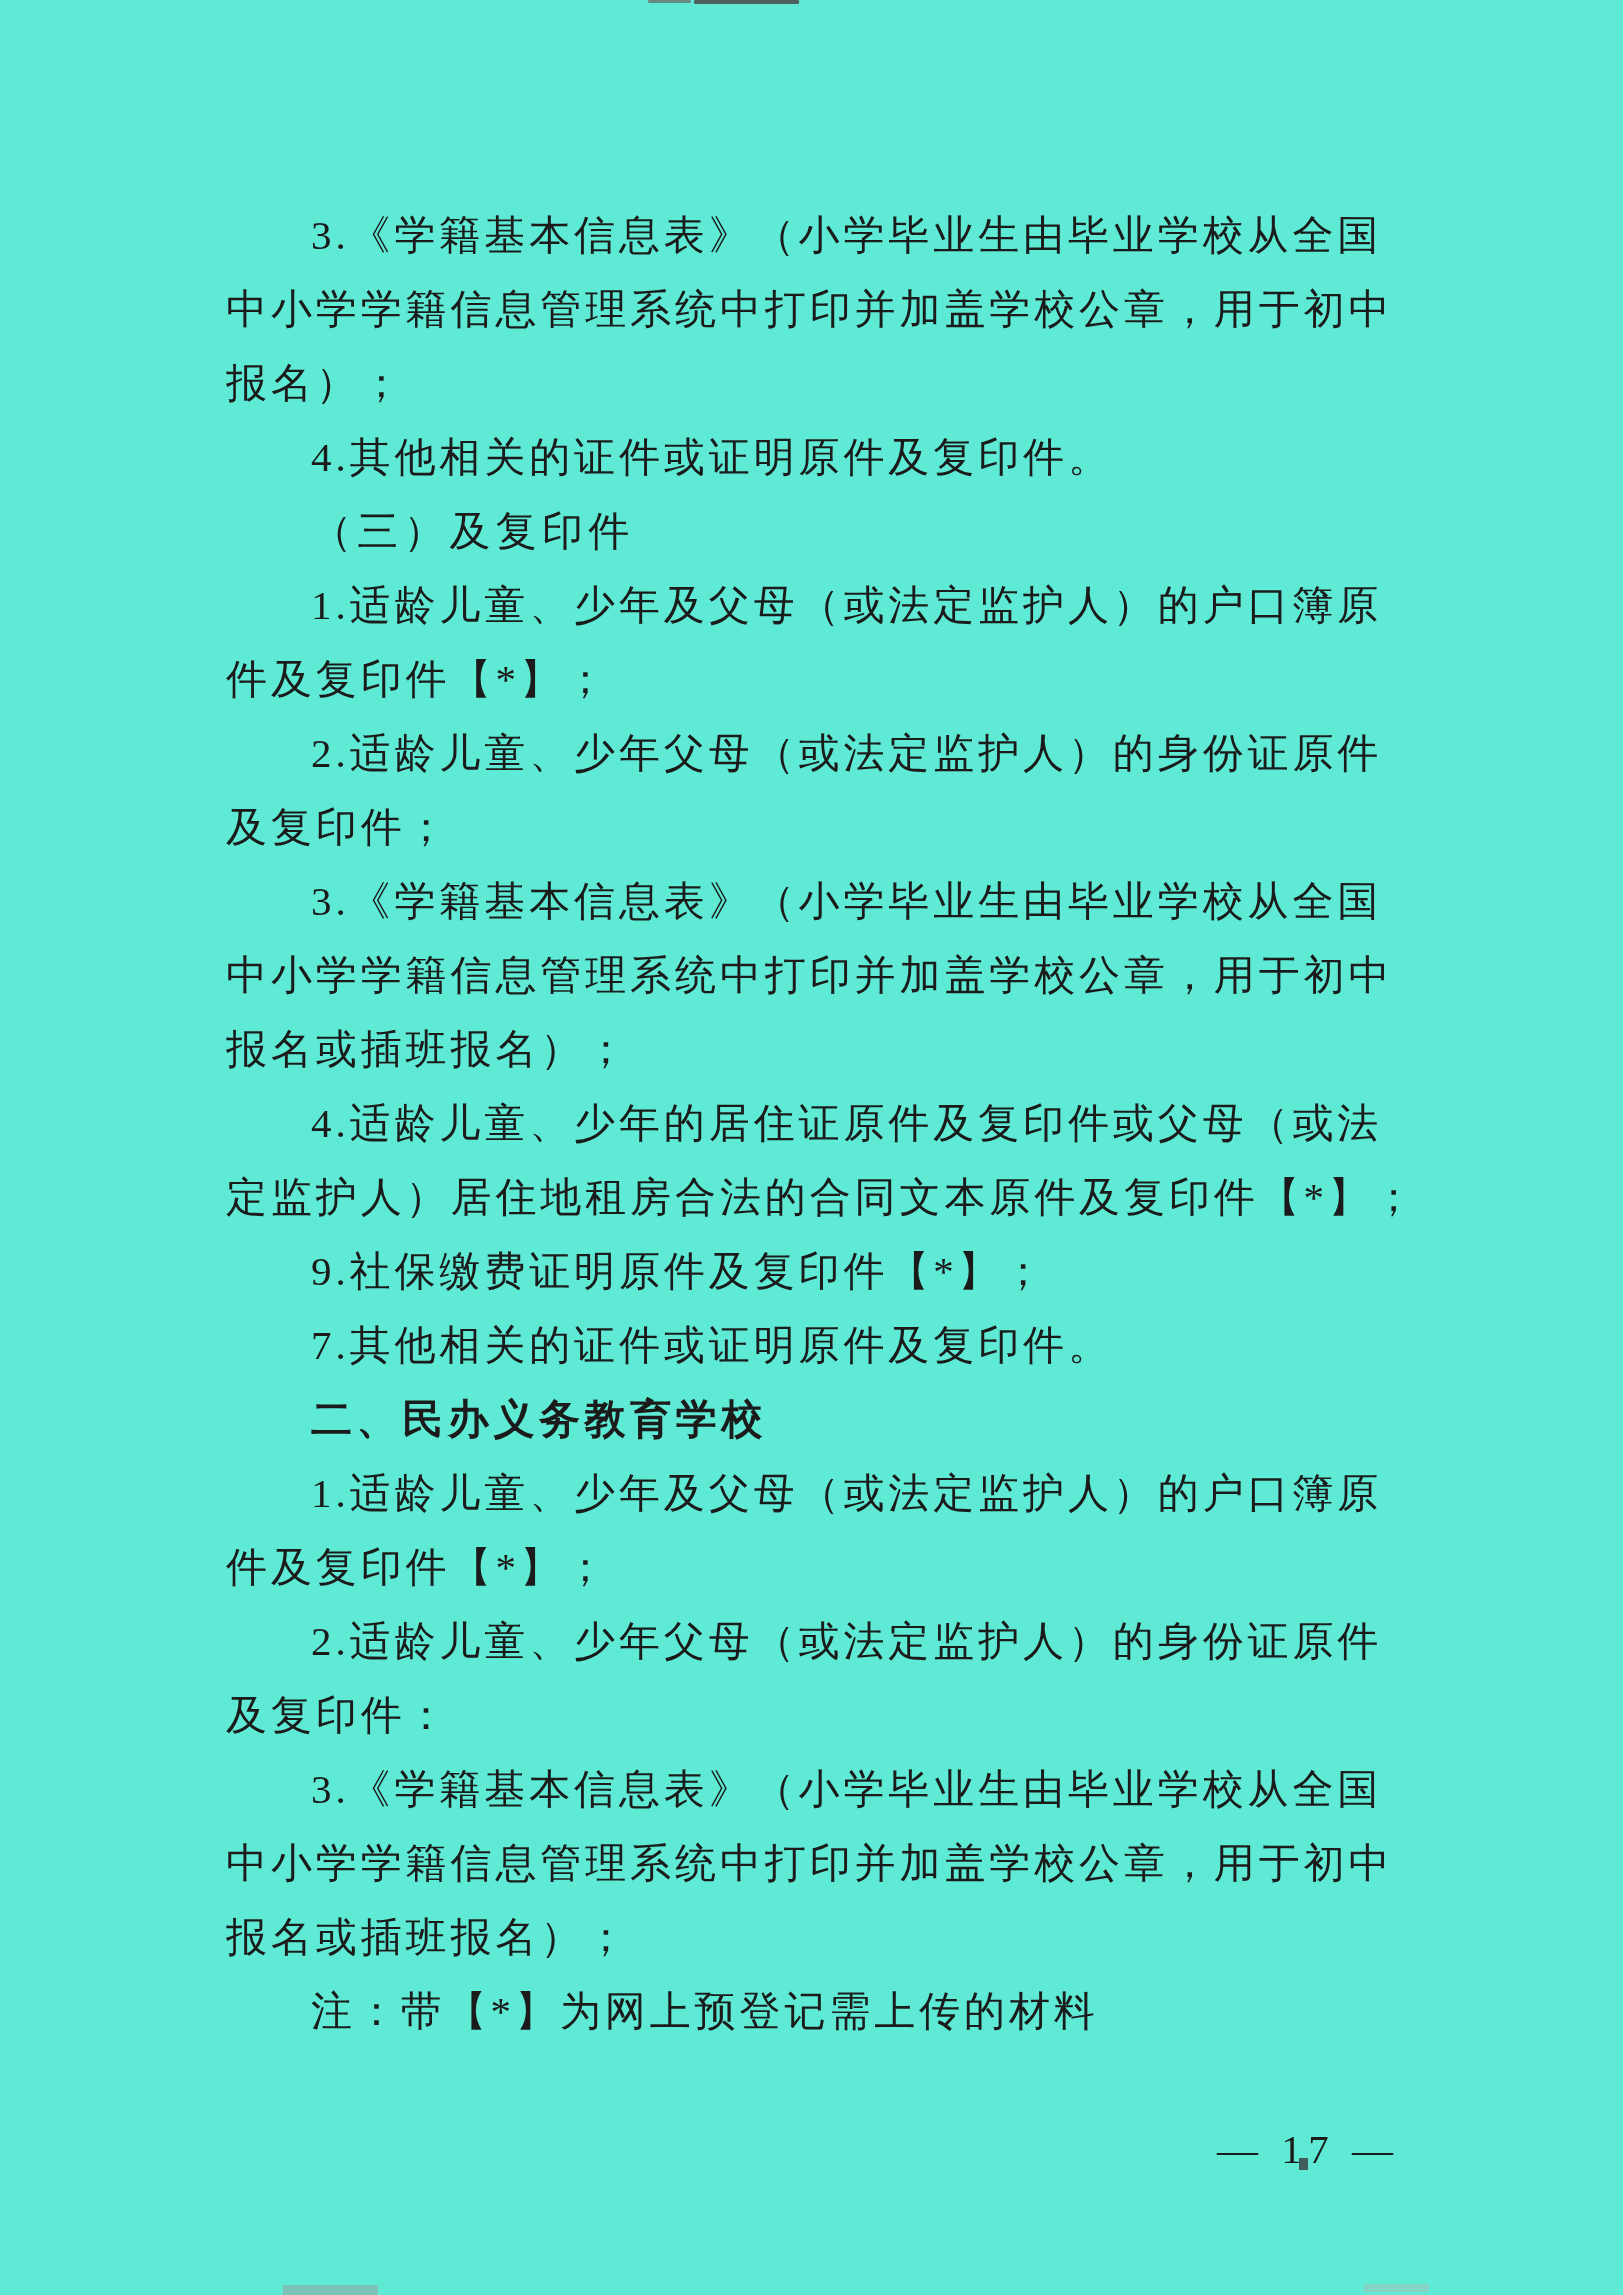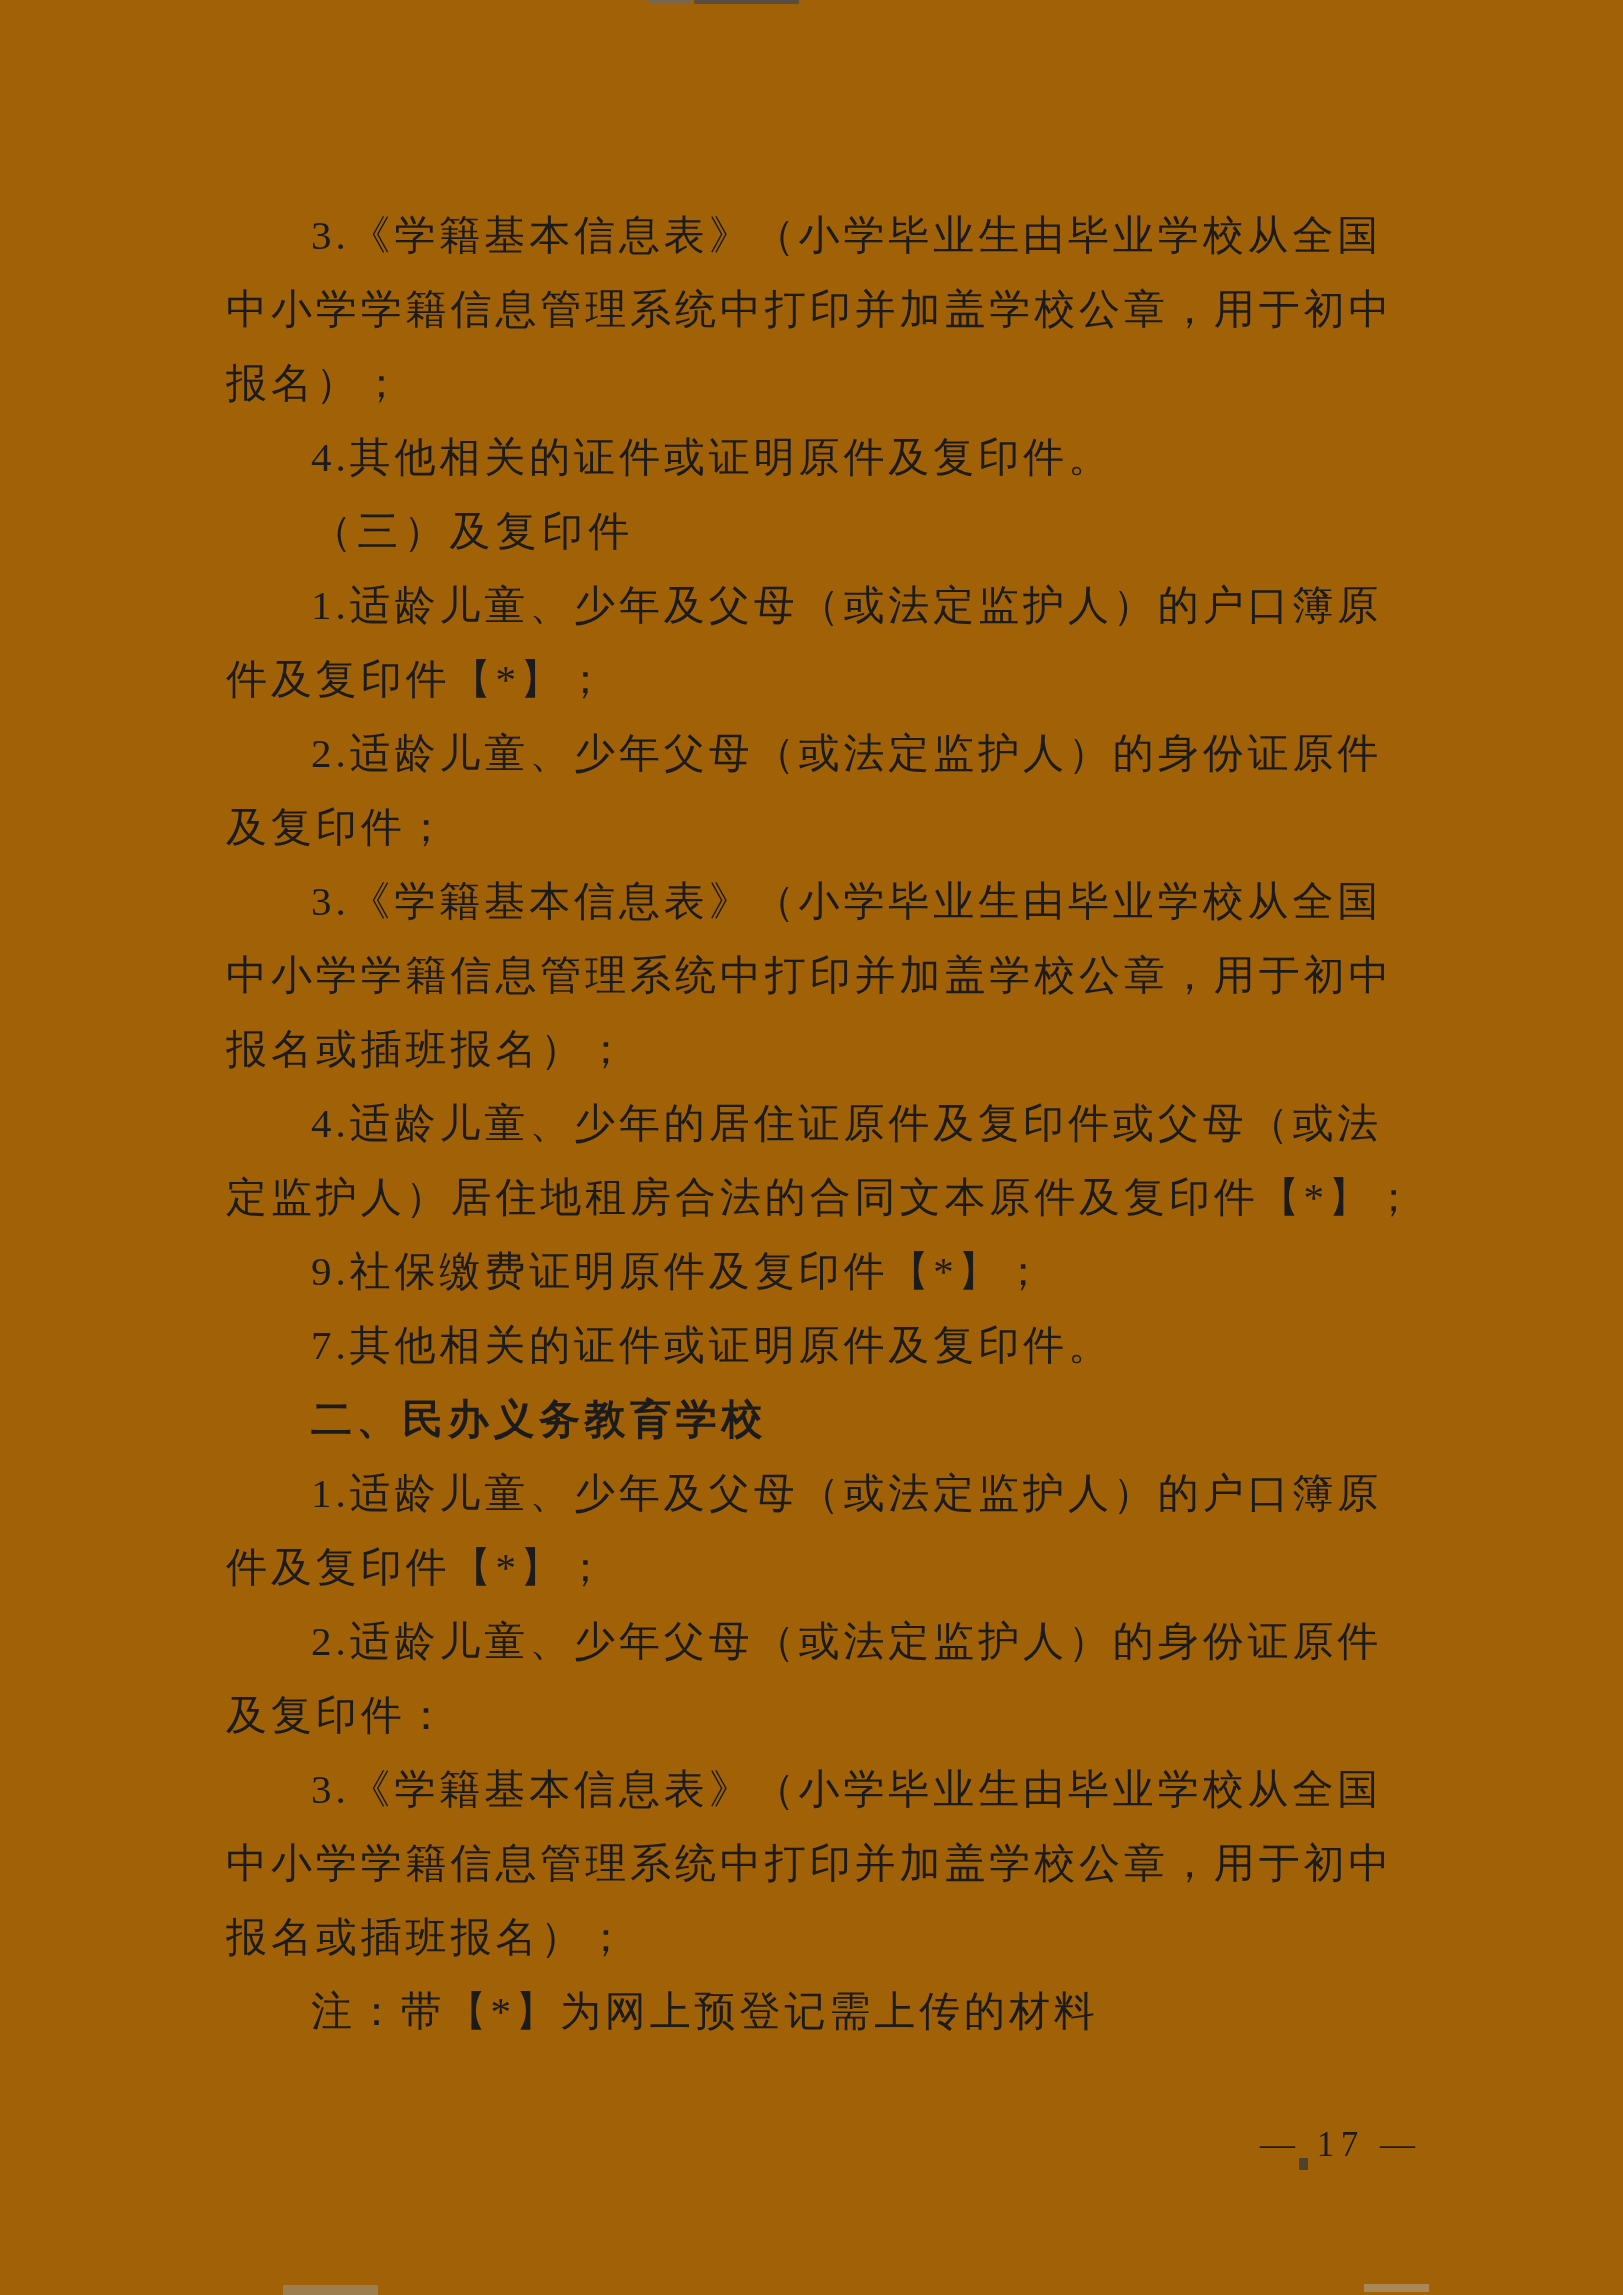--- a/index.html
+++ b/index.html
@@ -12,21 +12,21 @@
     position: relative;
     font-family: "Liberation Serif", serif;
     color: #1b1b1b;
     overflow: hidden;
   }
   .page {
     position: absolute;
     left: 0; top: 0;
     width: 1623px;
     height: 2295px;
-    background: #a16207;
+    background: #5eead4;
     overflow: hidden;
   }
   .textblock {
     position: absolute;
     left: 226px;
     top: 198px;
     width: 1184px;
   }
   .line {
     height: 74px;
@@ -40,23 +40,23 @@
   .heading {
     font-family: "Liberation Sans", sans-serif;
     font-weight: 700;
     letter-spacing: 4.6px;
   }
   .subheading {
     letter-spacing: 5.2px;
   }
   .pagenum {
     position: absolute;
-    left: 1260px;
+    left: 1217px;
     top: 2125px;
-    font-size: 35px;
+    font-size: 41px;
     letter-spacing: 6.5px;
     color: #1b1b1b;
     font-family: "Liberation Serif", serif;
   }
   
   .artifact { position: absolute; pointer-events: none; }
   .artifact-top-1 {
     left: 648px; top: 0; width: 43px; height: 3.3px;
     background: #6a6a6a; opacity: 0.75; border-radius: 1.3px;
   }

